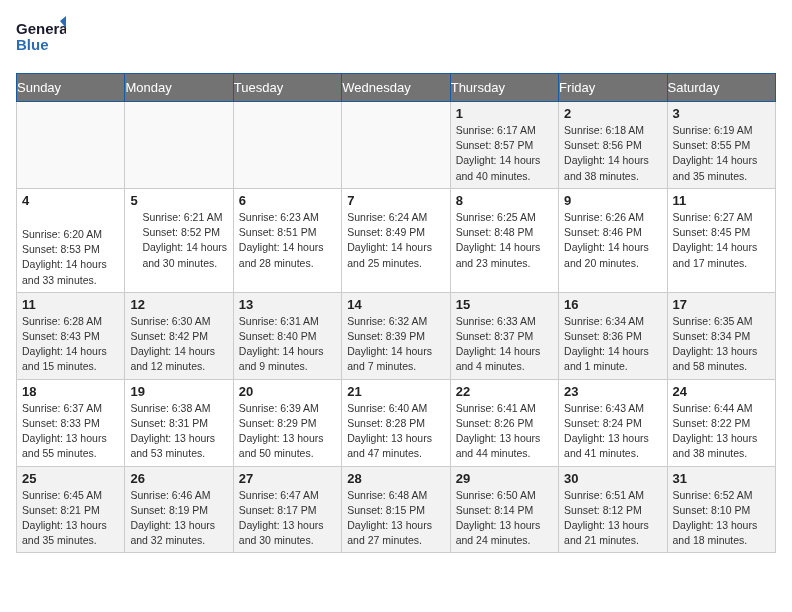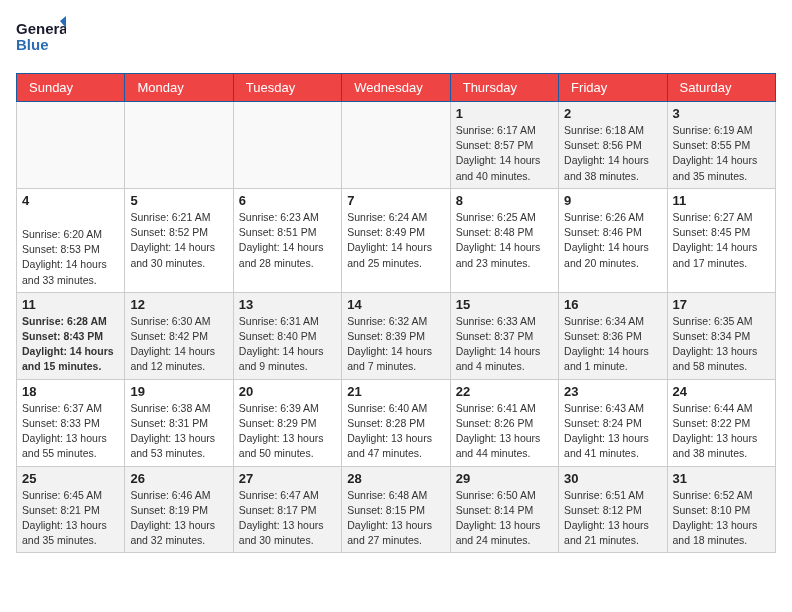--- a/index.html
+++ b/index.html
@@ -41,23 +41,23 @@
     .location-title {
       font-size: 16px;
       color: #444;
     }
     .calendar {
       width: 100%;
       border-collapse: collapse;
       font-size: 11px;
     }
     .calendar th {
-      background: #ef4444;
+      background: #737373;
       color: #fff;
-      padding: 6px 12px;
+      padding: 6px 0;
       text-align: left;
       font-size: 13px;
       font-weight: normal;
       border: 1px solid #1a5aa0;
     }
     .calendar td {
       border: 1px solid #ccc;
       vertical-align: top;
       padding: 4px 5px;
       width: 107px;
@@ -149,21 +149,21 @@
       <tr>
         <td>
           <span class="day-number">4</span>
           <div class="cell-info" style="white-space: pre-line; margin-top: 19px;">Sunrise: 6:20 AM
 Sunset: 8:53 PM
 Daylight: 14 hours
 and 33 minutes.</div>
         </td>
         <td>
           <span class="day-number">5</span>
-          <div class="cell-info" style="white-space: pre-line;">Sunrise: 6:21 AM
+          <div class="cell-info" style="white-space: pre-line; margin-left: 12px;">Sunrise: 6:21 AM
 Sunset: 8:52 PM
 Daylight: 14 hours
 and 30 minutes.</div>
         </td>
         <td>
           <span class="day-number">6</span>
           <div class="cell-info" style="white-space: pre-line;">Sunrise: 6:23 AM
 Sunset: 8:51 PM
 Daylight: 14 hours
 and 28 minutes.</div>
@@ -193,21 +193,21 @@
           <span class="day-number">11</span>
           <div class="cell-info" style="white-space: pre-line;">Sunrise: 6:27 AM
 Sunset: 8:45 PM
 Daylight: 14 hours
 and 17 minutes.</div>
         </td>
       </tr>
       <tr>
         <td class="shaded">
           <span class="day-number">11</span>
-          <div class="cell-info" style="white-space: pre-line; font-weight: bold;">Sunrise: 6:28 AM
+          <div class="cell-info" style="white-space: pre-line;">Sunrise: 6:28 AM
 Sunset: 8:43 PM
 Daylight: 14 hours
 and 15 minutes.</div>
         </td>
         <td class="shaded">
           <span class="day-number">12</span>
           <div class="cell-info" style="white-space: pre-line;">Sunrise: 6:30 AM
 Sunset: 8:42 PM
 Daylight: 14 hours
 and 12 minutes.</div>

